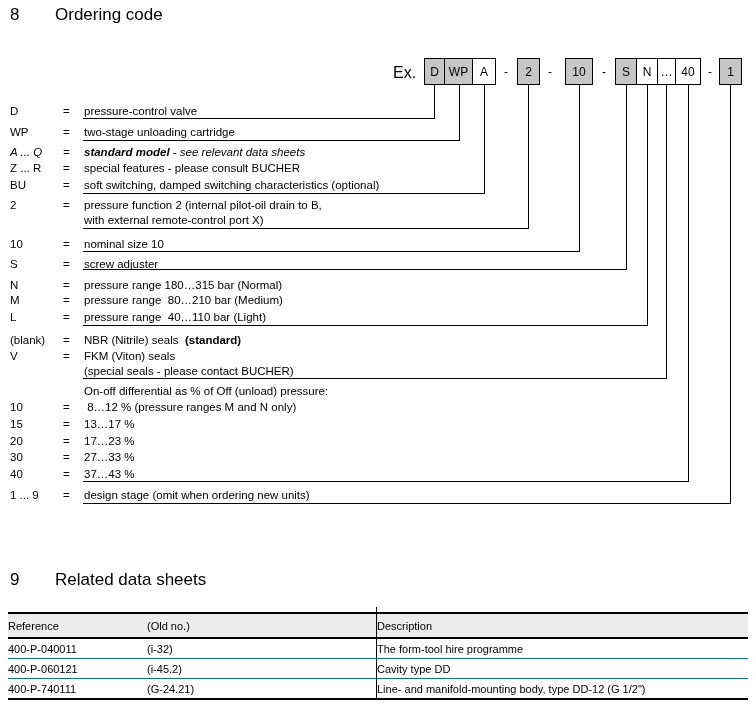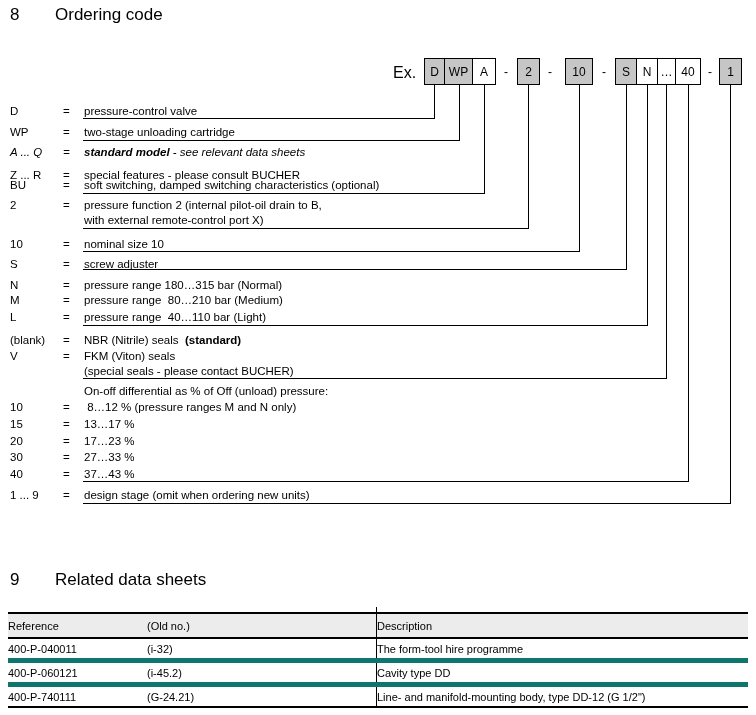--- a/index.html
+++ b/index.html
@@ -21,21 +21,21 @@
   .lrow .lab{position:absolute;left:10px;white-space:pre;}
   .lrow .eq{position:absolute;left:63px;}
   .lrow .desc{position:absolute;left:84px;white-space:pre;}
   
   .dtable{position:absolute;left:8px;top:612px;width:740px;border-collapse:collapse;
         table-layout:fixed;font-size:11px;border-top:2px solid #000;border-bottom:2px solid #000;}
   .dtable th,.dtable td{font-weight:normal;text-align:left;vertical-align:middle;
         padding:0;overflow:hidden;white-space:nowrap;}
   .dtable thead th{height:23px;border-bottom:2px solid #000;}
   .dtable tbody td{height:19px;}
-  .dtable tbody tr:not(:last-child) td{border-bottom:5px solid #0f766e;}
+  .dtable tbody tr:not(:last-child) td{border-bottom:1px solid #0f766e;}
   .col-ref{width:139px;padding-left:9px;}
   .col-old{width:229px;border-right:1px solid #000;}
   .col-desc{padding-left:7px;}
   .divider-tick{position:absolute;left:376px;top:607px;width:1px;height:5px;background:#000;}
 </style>
 </head>
 <body>
 
 <div id="page">
 
@@ -88,21 +88,21 @@
   <div class="lrow" style="top:125px;">
       <span class="lab">WP</span>
       <span class="eq">=</span>
       <span class="desc"><span>two-stage unloading cartridge</span></span>
     </div>
   <div class="lrow" style="top:145px;font-style:italic;">
       <span class="lab">A ... Q</span>
       <span class="eq">=</span>
       <span class="desc"><span style="font-weight: bold;">standard model</span><span> - see relevant data sheets</span></span>
     </div>
-  <div class="lrow" style="top:168px;">
+  <div class="lrow" style="top:161px;">
       <span class="lab">Z ... R</span>
       <span class="eq">=</span>
       <span class="desc"><span>special features - please consult BUCHER</span></span>
     </div>
   <div class="lrow" style="top:178px;">
       <span class="lab">BU</span>
       <span class="eq">=</span>
       <span class="desc"><span>soft switching, damped switching characteristics (optional)</span></span>
     </div>
   <div class="lrow" style="top:198px;">

